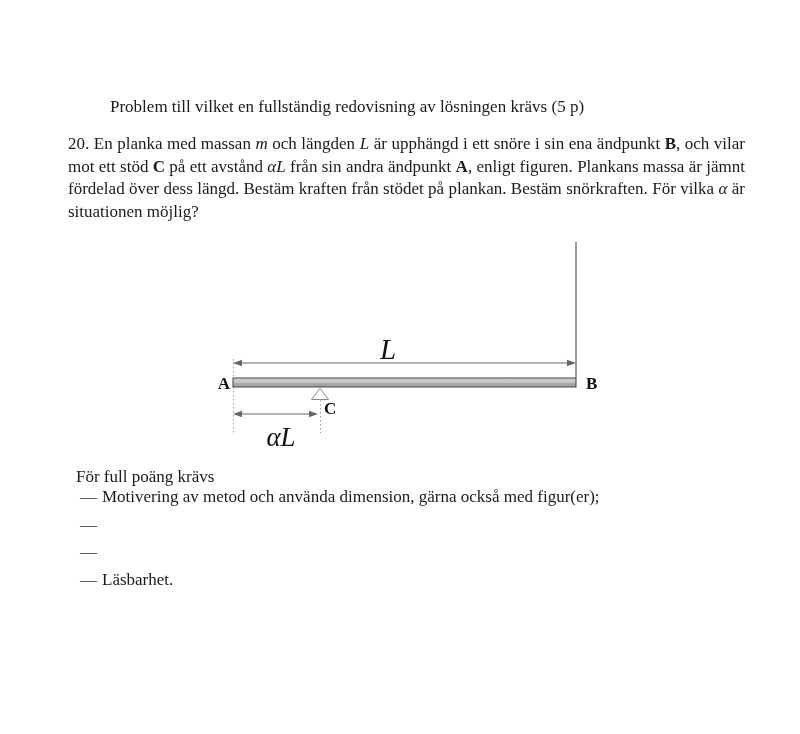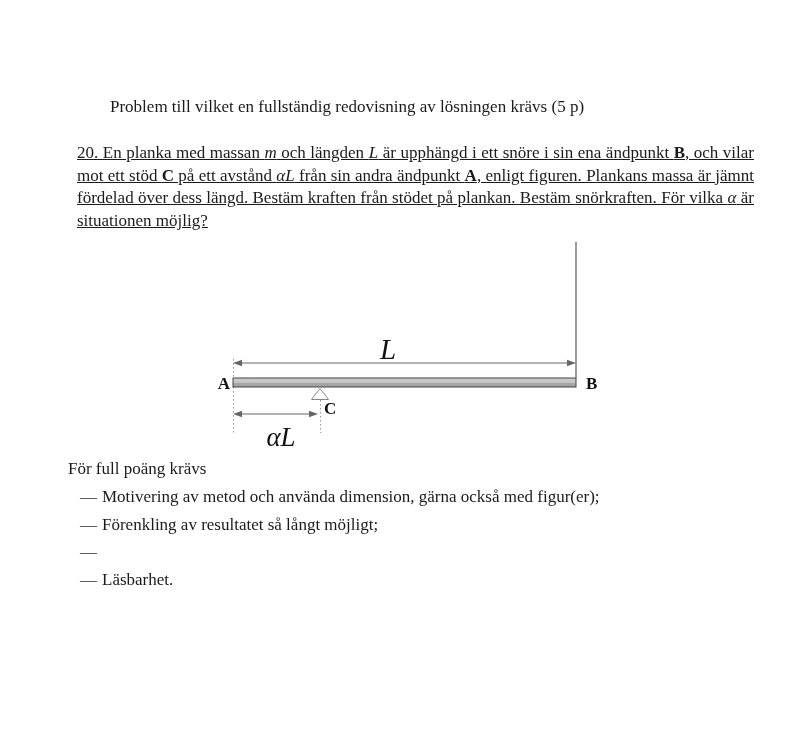--- a/index.html
+++ b/index.html
@@ -24,22 +24,21 @@
   }
   .problem-text {
     position: absolute;
     top: 133px;
     left: 68px;
     width: 677px;
     font-size: 17px;
     line-height: 22.6px;
     text-align: justify;
     text-align-last: left;
-    margin: 9px;
-    text-decoration: underline;
+    margin: 0;
   }
   .it { font-style: italic; }
   .bf { font-weight: bold; }
   .figure-wrap {
     position: absolute;
     top: 238px;
     left: 0;
     width: 800px;
     height: 217px;
   }
@@ -49,21 +48,21 @@
     fill: #111111;
   }
   .fig-point { font-size: 17px; font-weight: bold; }
   .fig-dim-l { font-size: 29px; font-style: italic; }
   .fig-dim-al { font-size: 27px; font-style: italic; }
   .requirements-intro {
     position: absolute;
     top: 459px;
     left: 68px;
     font-size: 17px;
-    margin: 0;
+    margin: 8px;
   }
   .requirements-list {
     position: absolute;
     top: 488px;
     left: 80px;
     width: 660px;
     margin: 0;
     padding: 0;
     list-style: none;
     font-size: 17px;
@@ -131,21 +130,20 @@
 
   <p class="requirements-intro">För full poäng krävs</p>
 
   <ul class="requirements-list">
     <li class="req-item">
       <span class="req-marker">—</span>
       <span>Motivering av metod och använda dimension, gärna också med figur(er);</span>
     </li>
     <li class="req-item">
       <span class="req-marker">—</span>
-      <span>Förenkling av resultatet så långt möjligt;</span>
     </li>
     <li class="req-item">
       <span class="req-marker">—</span>
     </li>
     <li class="req-item">
       <span class="req-marker">—</span>
       <span>Läsbarhet.</span>
     </li>
   </ul>
 

